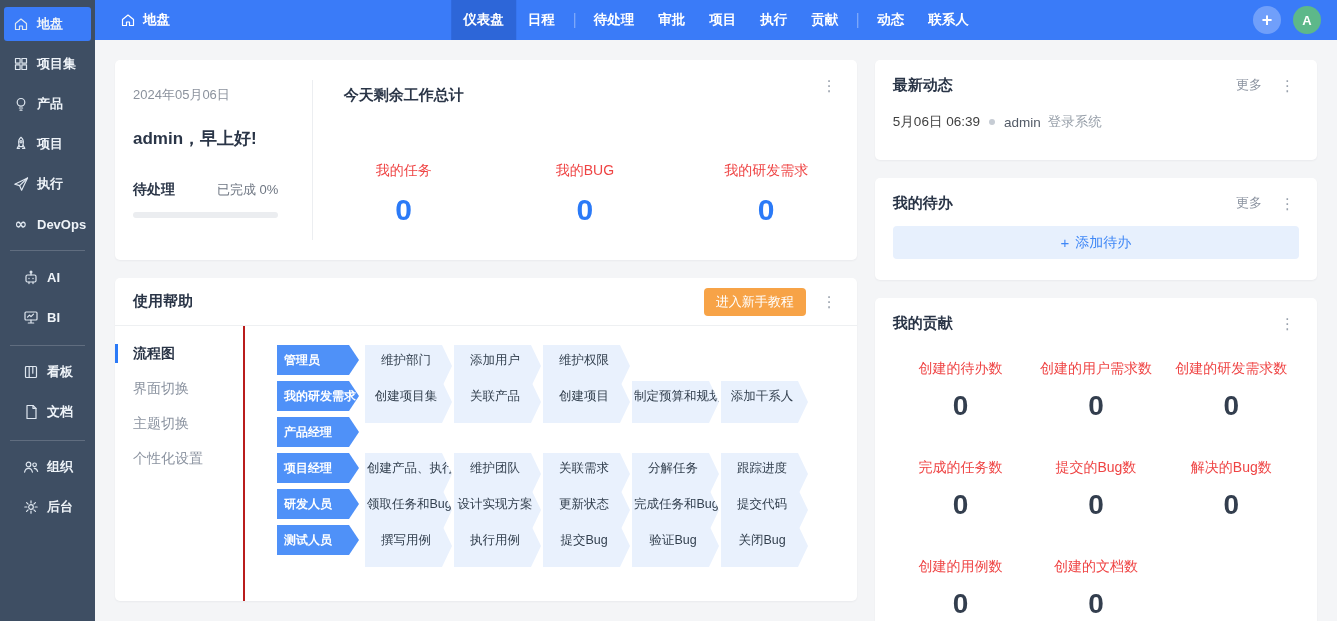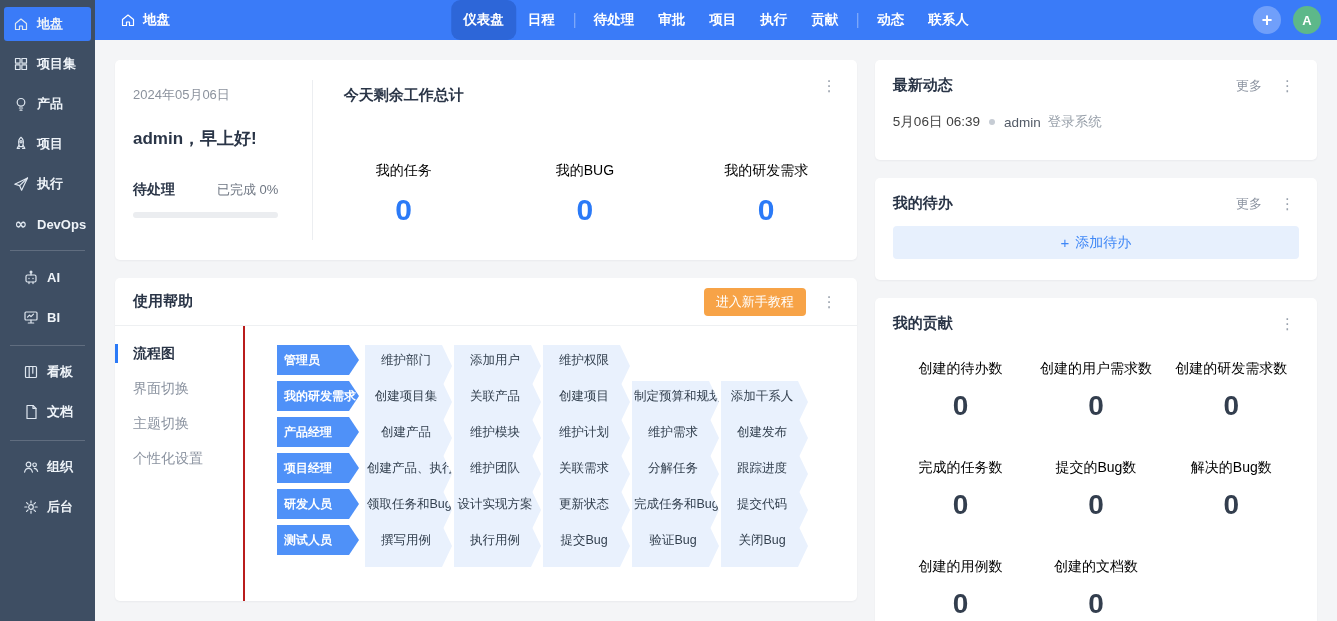--- a/index.html
+++ b/index.html
@@ -23,21 +23,21 @@
   .topbar { position:fixed; left:95px; right:0; top:0; height:40px; background:#3a7bf8; color:#fff;
     display:flex; align-items:center; z-index:4; }
   .tb-home { display:flex; align-items:center; gap:7px; padding:0 16px 0 25px; font-size:13.5px;
     font-weight:bold; cursor:pointer; height:100%; }
   .tb-home .icon { color:#fff; }
   .topnav { position:absolute; left:50%; transform:translateX(-50%); height:100%; display:flex; align-items:center; }
   .nav-group { display:flex; align-items:center; height:100%; }
   .nav-group + .nav-group::before { content:''; width:1px; height:15px; background:rgba(255,255,255,.45); margin:0 7px; }
   .nav-item { height:100%; display:flex; align-items:center; padding:0 12px; font-size:13.5px;
     font-weight:bold; cursor:pointer; white-space:nowrap; }
-  .nav-item.active { background:#2d66d8;border-radius:9px; }
+  .nav-item.active { background:#2d66d8; }
   .tb-right { margin-left:auto; display:flex; align-items:center; gap:12px; padding-right:16px; }
   .plus-btn { width:28px; height:28px; border-radius:50%; background:rgba(255,255,255,.28); color:#fff;
     display:flex; align-items:center; justify-content:center; font-size:18px; font-weight:bold; cursor:pointer; }
   .avatar { width:28px; height:28px; border-radius:50%; background:#5db88a; color:#fff;
     display:flex; align-items:center; justify-content:center; font-size:13px; font-weight:bold; cursor:pointer; }
 
   
   .content { position:absolute; left:95px; top:40px; right:0; bottom:0; padding:20px; display:flex; gap:18px; }
   .card { background:#fff; border-radius:5px; box-shadow:0 1px 2px rgba(30,40,60,.05); position:relative; }
   .col-left { width:745px; display:flex; flex-direction:column; gap:18px; }
@@ -54,21 +54,21 @@
   .pending-row { margin-top:31px; display:flex; align-items:baseline; }
   .pending-label { font-size:14px; font-weight:bold; color:#2a3547; }
   .done-label { margin-left:42px; font-size:13px; color:#6e7682; }
   .progress-track { margin-top:13px; width:145px; height:6px; background:#ebedf0; border-radius:3px; overflow:hidden; }
   .progress-fill { height:100%; background:#3a7bf8; border-radius:3px; }
   .greet-divider { width:1px; background:#eceef1; margin:20px 0; flex:none; }
   .summary { flex:1; padding-top:26px; display:grid; grid-template-columns:repeat(3,1fr); }
   .summary-title { grid-column:1 / 2; text-align:center; font-size:15px; font-weight:bold; margin-bottom:24px; }
   .summary-stats { grid-column:1 / 4; display:grid; grid-template-columns:repeat(3,1fr); }
   .stat { text-align:center; }
-  .stat-label { font-size:14px; color:#000000; }
+  .stat-label { font-size:14px; color:#ef4444; }
   .stat-value { margin-top:13px; font-size:30px; font-weight:bold; color:#2b7af7; }
 
   
   .help-card { flex:1; display:flex; flex-direction:column; }
   .help-header { height:48px; flex:none; display:flex; align-items:center; padding:0 16px 0 18px;
     border-bottom:1px solid #eef0f2; }
   .card-title { font-size:15px; font-weight:bold; color:#2a3547; }
   .tutorial-btn { margin-left:auto; background:#f7a347; color:#fff; font-size:13px; border:none;
     border-radius:4px; padding:5px 12px; cursor:pointer; font-family:inherit; }
   .help-header .dots { margin-left:12px; }
@@ -83,21 +83,21 @@
   .role-chip { flex:none; width:82px; height:30px; line-height:30px; background:#4f91f8; color:#fff;
     font-size:12px; font-weight:bold; padding-left:7px; margin-right:6px; white-space:nowrap; overflow:hidden;
     clip-path:polygon(0 0, calc(100% - 10px) 0, 100% 50%, calc(100% - 10px) 100%, 0 100%); }
   .steps { display:flex; }
   .step-chip { flex:none; width:87px; height:42px; line-height:30px; margin-right:2px; background:#e9f1fd;
     color:#33404f; font-size:12.5px; text-align:center; padding:0 7px 0 2px; white-space:nowrap; overflow:hidden;
     clip-path:polygon(0 0, calc(100% - 10px) 0, 100% 50%, calc(100% - 10px) 100%, 0 100%); }
 
   
   .news-card { height:100px; padding:16px 18px; flex:none; }
-  .card-head { display:flex; align-items:center; }
+  .card-head { display:flex; }
   .card-head .dots { margin-left:14px; }
   .card-head .more-link { margin-left:auto; }
   .news-entry { margin-top:18px; display:flex; align-items:center; font-size:13.5px; }
   .news-time { color:#404040; }
   .news-dot { width:6px; height:6px; border-radius:50%; background:#c6ccd4; margin:0 9px; }
   .news-actor { color:#525a66; margin-right:7px; }
   .news-action { color:#98a0aa; }
 
   .todo-card { height:102px; padding:16px 18px; flex:none; }
   .add-todo-btn { margin-top:13px; width:100%; height:33px; border:none; border-radius:4px; background:#e7f0fd;
@@ -352,28 +352,20 @@
 
               <div class="step-chip">创建项目集</div>
                 <div class="step-chip">关联产品</div>
                 <div class="step-chip">创建项目</div>
                 <div class="step-chip">制定预算和规划</div>
                 <div class="step-chip">添加干系人</div>
               </div>
             </div>
             <div class="flow-row">
               <div class="role-chip">产品经理</div>
-              <div class="steps">
-
-              <div class="step-chip">创建产品</div>
-                <div class="step-chip">维护模块</div>
-                <div class="step-chip">维护计划</div>
-                <div class="step-chip">维护需求</div>
-                <div class="step-chip">创建发布</div>
-              </div>
             </div>
             <div class="flow-row">
               <div class="role-chip">项目经理</div>
               <div class="steps">
 
               <div class="step-chip">创建产品、执行</div>
                 <div class="step-chip">维护团队</div>
                 <div class="step-chip">关联需求</div>
                 <div class="step-chip">分解任务</div>
                 <div class="step-chip">跟踪进度</div>

